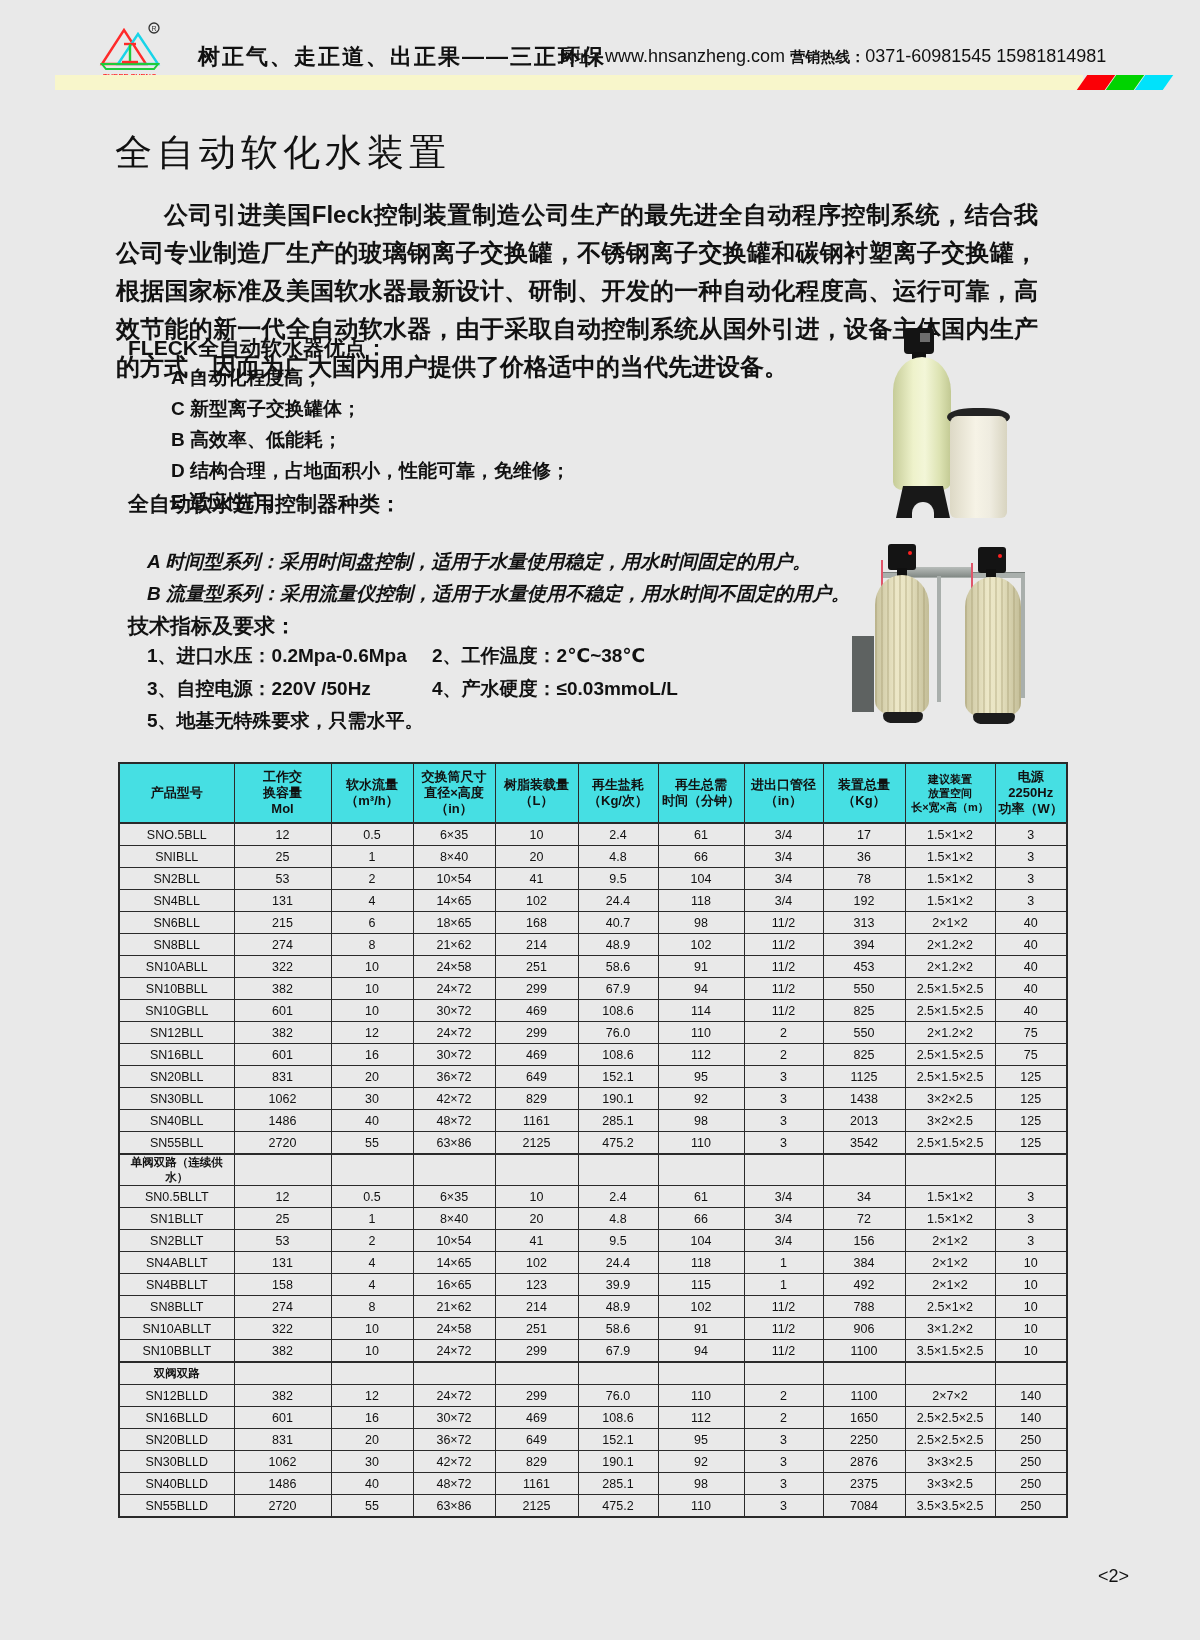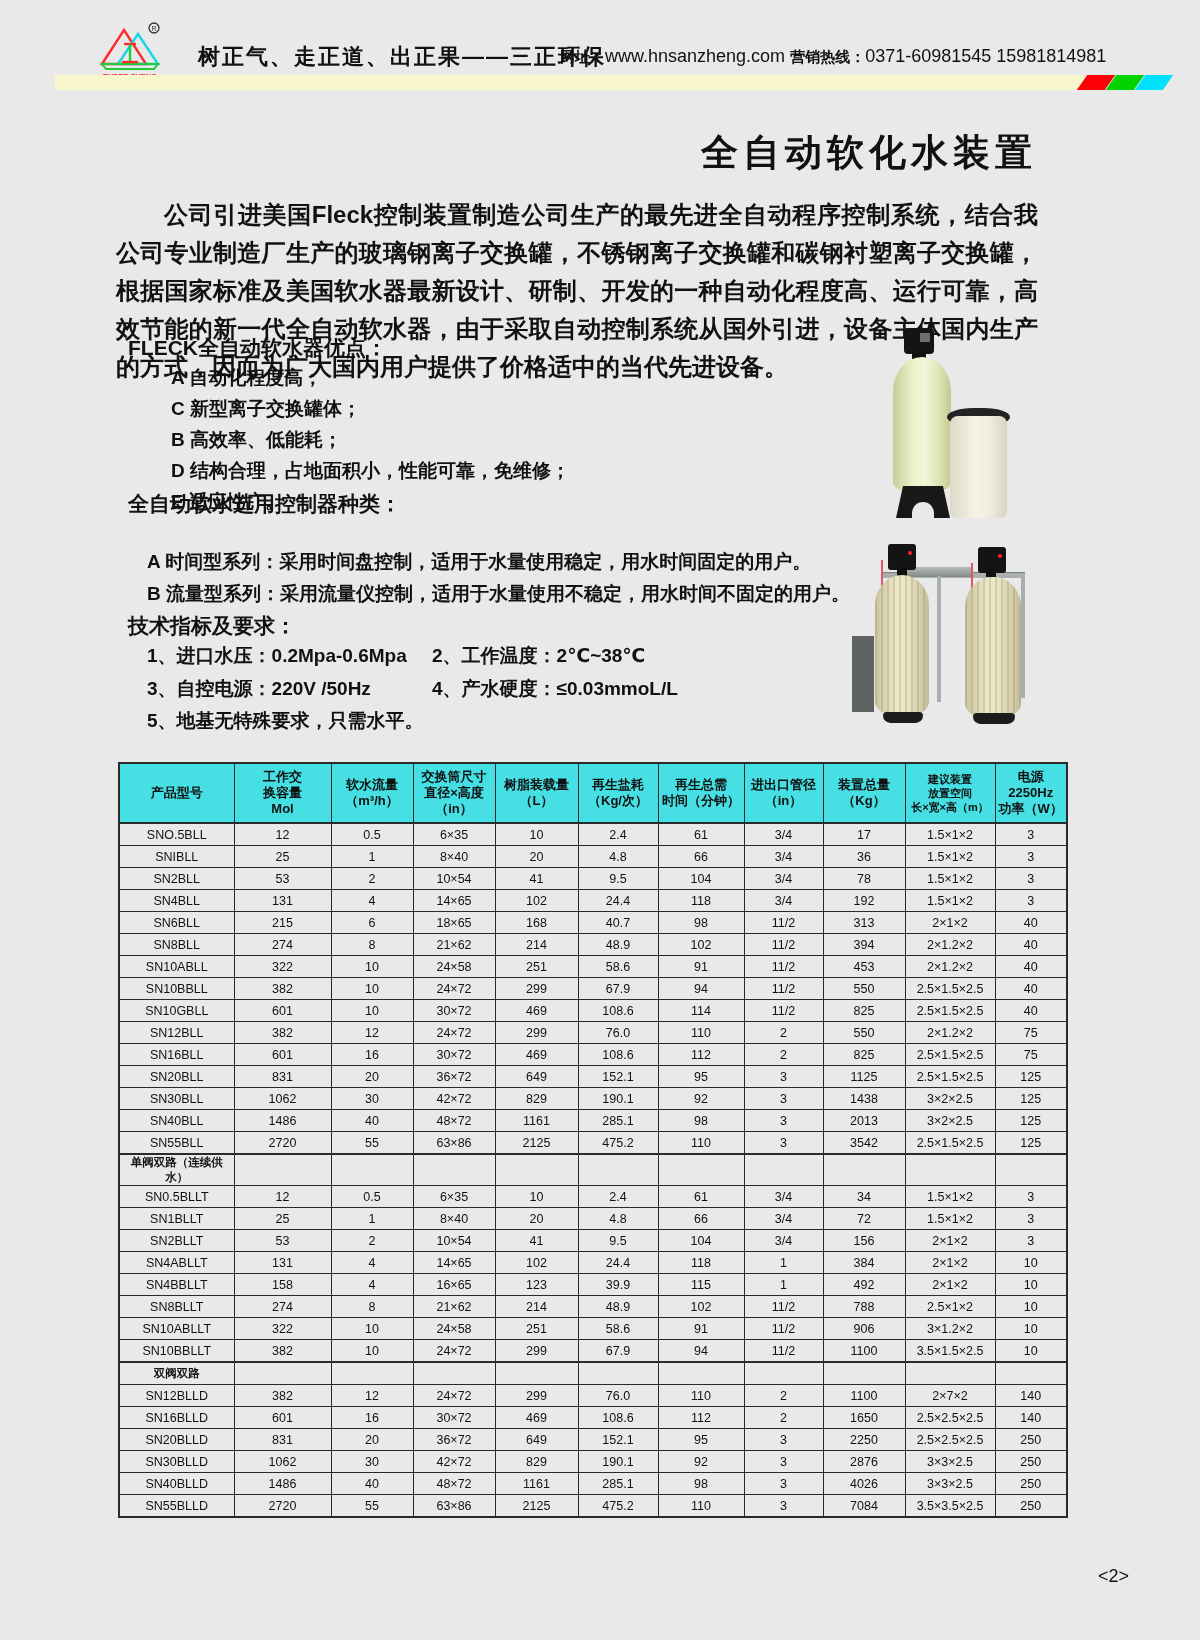--- a/index.html
+++ b/index.html
@@ -16,28 +16,28 @@
   .slogan{left:198px;top:42px;font-size:22px;font-weight:bold;letter-spacing:2px;white-space:nowrap;}
   .contact{left:560px;top:46px;font-size:18px;white-space:nowrap;}
   .contact .lbl{font-weight:bold;font-size:15px;}
   .stripe{left:55px;top:75px;width:1028px;height:15px;background:#f8f6cb;}
   .sq{top:75px;width:28px;height:15px;transform:skewX(-35deg);}
   .sq.red{left:1082px;background:#fb0006;}
   .sq.green{left:1111px;background:#00d300;}
   .sq.cyan{left:1140px;background:#00e2fb;}
 
   
-  .title{left:115px;top:128px;width:922px;text-align:right;font-size:37px;font-weight:bold;letter-spacing:5px;}
+  .title{left:115px;top:128px;width:922px;text-align:left;font-size:37px;font-weight:normal;letter-spacing:5px;}
   .intro{left:116px;top:196px;width:922px;font-size:24px;font-weight:bold;line-height:38px;text-align:justify;text-indent:2em;}
   .h2{font-size:21px;font-weight:bold;white-space:nowrap;margin-left:15px;}
   .li{font-size:19px;font-weight:bold;white-space:nowrap;}
   .adv-list{left:147px;top:362px;margin-left:24px;}
   .adv-list .li{height:31px;line-height:31px;}
   .ctl-list{left:147px;top:546px;}
-  .ctl-list .li{height:32px;line-height:32px;}
+  .ctl-list .li{height:32px;line-height:32px;font-style:italic;}
 
   
   .spec-table{left:118px;top:762px;}
   table{border-collapse:collapse;table-layout:fixed;width:948px;border:2px solid #2a2a2a;}
   th,td{border:1px solid #2a2a2a;text-align:center;padding:0;overflow:hidden;}
   thead th{background:#46dfe3;font-size:13px;font-weight:bold;height:58px;line-height:1.25;border-bottom:2px solid #2a2a2a;}
   thead th.small{font-size:11px;line-height:1.3;}
   tbody td{font-size:12.5px;font-weight:normal;height:21px;}
   tr.group td{font-size:11.5px;font-weight:bold;border-top:2px solid #2a2a2a;}
 
@@ -570,21 +570,21 @@
         </tr>
         <tr>
           <td>SN40BLLD</td>
           <td>1486</td>
           <td>40</td>
           <td>48×72</td>
           <td>1161</td>
           <td>285.1</td>
           <td>98</td>
           <td>3</td>
-          <td>4026</td>
+          <td>2375</td>
           <td>3×3×2.5</td>
           <td>250</td>
         </tr>
         <tr>
           <td>SN55BLLD</td>
           <td>2720</td>
           <td>55</td>
           <td>63×86</td>
           <td>2125</td>
           <td>475.2</td>

